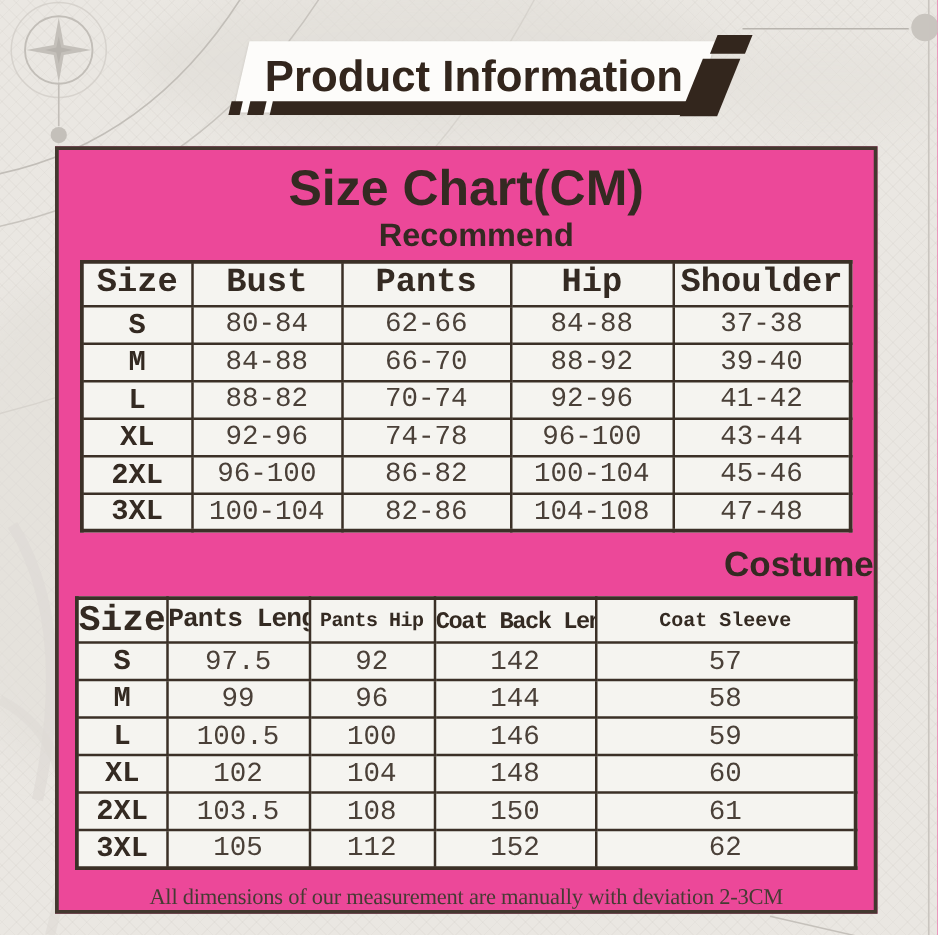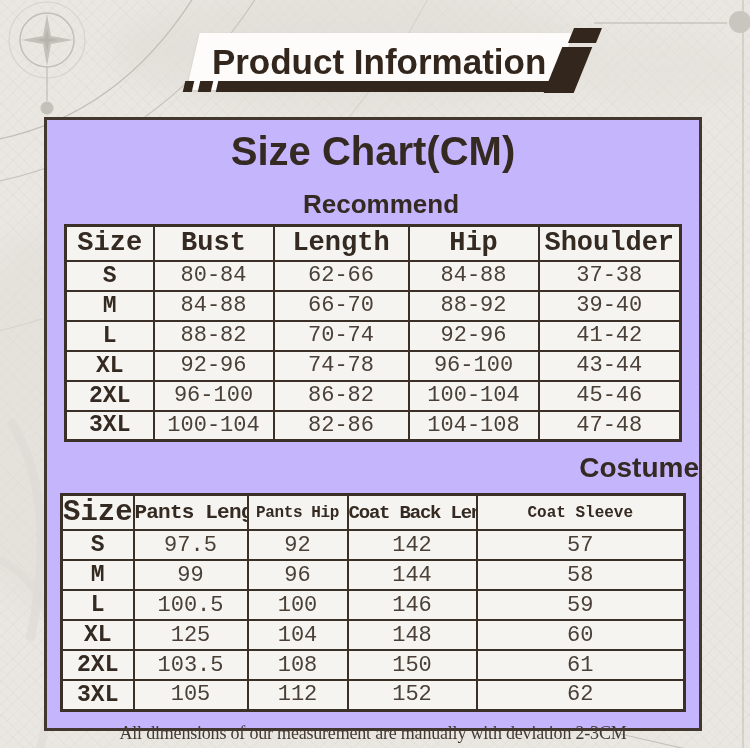--- a/index.html
+++ b/index.html
@@ -31,24 +31,24 @@
   .banner-underbar { left:217px; top:81px; width:331px; height:11px; }
   .banner-dash-1   { left:184px; top:81px; width:9px;  height:11px; }
   .banner-dash-2   { left:199px; top:81px; width:13px; height:11px; }
   .banner-slash, .banner-slash-top { position:absolute; background:#33261d; transform:skewX(-22deg); }
   .banner-slash     { left:553px; top:47px; width:30px; height:46px; }
   .banner-slash-top { left:571px; top:28px; width:28px; height:15px; }
 
   
   .panel {
     position:absolute; left:44px; top:117px; width:658px; height:614px;
-    background:#c4b5fd; border:3px solid #43382f; z-index:1;
+    background:#ec4899; border:3px solid #43382f; z-index:1;
   }
   .panel-title   { margin-top:8px;  text-align:center; font-size:40px; font-weight:bold; line-height:46px; color:#342a22; }
-  .panel-subtitle{ margin-top:16px;  text-align:center; font-size:26px; font-weight:bold; line-height:29px; color:#342a22;padding-left:16px; }
+  .panel-subtitle{ margin-top:0px;  text-align:center; font-size:26px; font-weight:bold; line-height:29px; color:#342a22;padding-left:16px; }
   .costume-heading{ margin-top:9px; text-align:right; font-size:28px; font-weight:bold; line-height:33px; color:#342a22; }
   .footer-note   { margin-top:11px; text-align:center; font-size:18px; color:#453b33; letter-spacing:-0.2px;font-family:Liberation Serif, serif; }
 
   table { border-collapse:collapse; margin:0 auto; table-layout:fixed; border:3px solid #3b3027; background:#f5f4f0;font-family:Liberation Mono, monospace; }
   th, td { border:2px solid #3b3027; text-align:center; padding:0; overflow:hidden; white-space:nowrap; }
   thead th { height:35px; font-weight:bold; color:#342a22; }
   tbody th { height:30px; font-weight:bold; font-size:23px; color:#342a22; }
   tbody td { height:30px; font-weight:normal; font-size:22px; color:#4a4038; }
 
   .t1 { width:615px; margin-top:5px; }
@@ -121,21 +121,21 @@
         <col>
         <col>
         <col>
         <col>
         <col>
       </colgroup>
       <thead>
         <tr>
           <th>Size</th>
           <th>Bust</th>
-          <th>Length</th>
+          <th>Pants</th>
           <th>Hip</th>
           <th>Shoulder</th>
         </tr>
       </thead>
       <tbody>
         <tr>
           <th>S</th>
           <td>80-84</td>
           <td>62-66</td>
           <td>84-88</td>
@@ -215,21 +215,21 @@
         </tr>
         <tr>
           <th>L</th>
           <td>100.5</td>
           <td>100</td>
           <td>146</td>
           <td>59</td>
         </tr>
         <tr>
           <th>XL</th>
-          <td>125</td>
+          <td>102</td>
           <td>104</td>
           <td>148</td>
           <td>60</td>
         </tr>
         <tr>
           <th>2XL</th>
           <td>103.5</td>
           <td>108</td>
           <td>150</td>
           <td>61</td>

